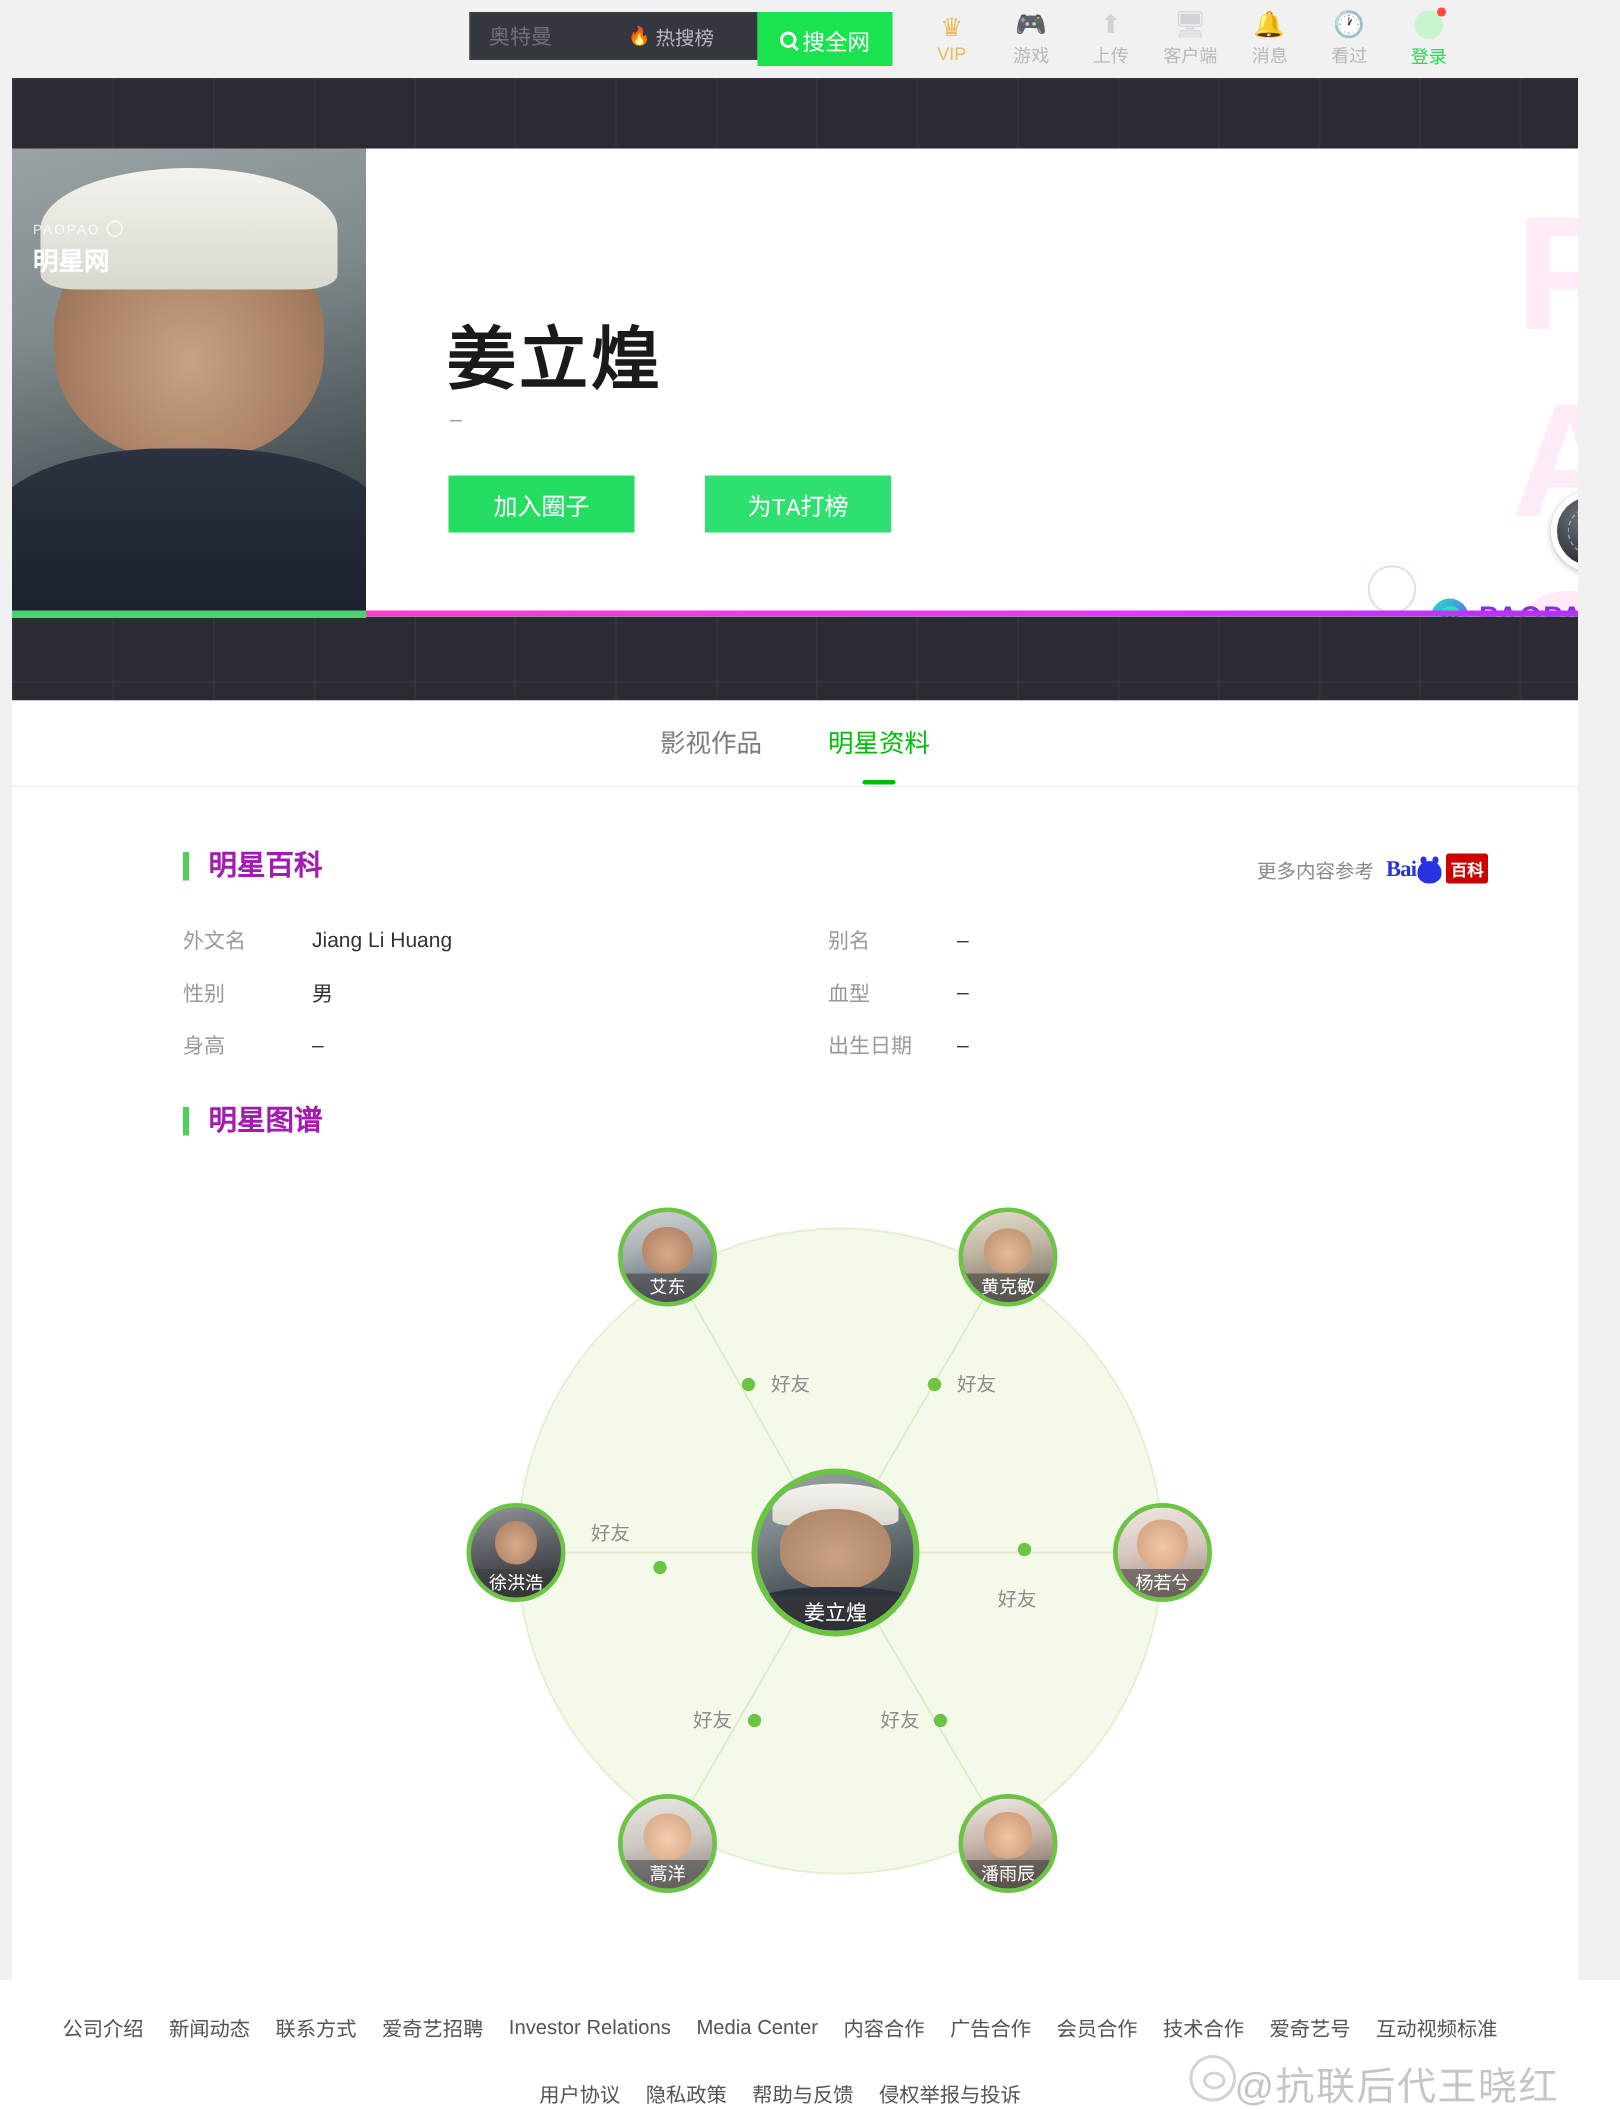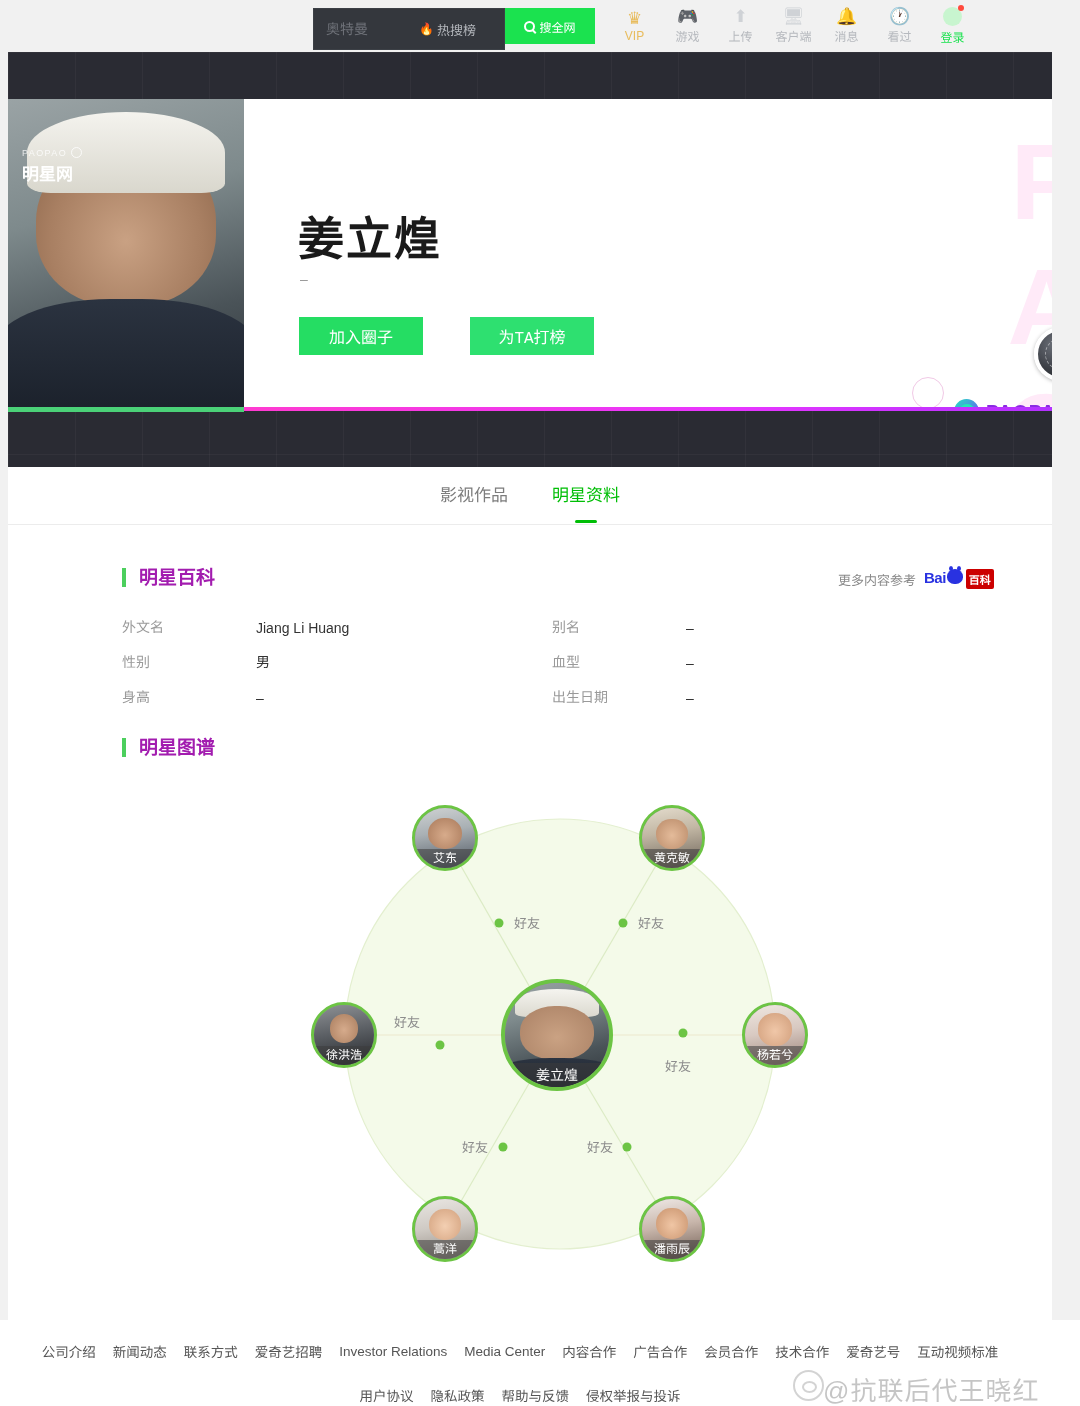--- a/index.html
+++ b/index.html
@@ -27,33 +27,33 @@
   }
   .logo-cn { color: #00be06; font-size: 25px; font-weight: bold; margin-left: 4px; letter-spacing: 1px;}
   .nav-daohang {
     color: #c8c8c8; font-size: 15px; margin-left: 38px; cursor: pointer;
     display: flex; align-items: center; gap: 4px;
   }
   .caret { font-size: 10px; opacity: .85; }
 
   .searchwrap {
     position: absolute; left: 313px; top: 8px;
-    width: 192px; height: 42px; background: #34373d;
+    width: 192px; height: 32px; background: #34373d;
     display: flex; align-items: center; border: 1px solid #3c4046;
   }
   .search-input {
     background: transparent; border: 0; outline: none;
     color: #7d8087; font-size: 14px; padding-left: 12px; width: 105px;
   }
   .search-input::placeholder { color: #6e7178; }
   .hotlist { color: #b4b7bc; font-size: 13px; display: flex; align-items: center; gap: 3px; padding-right: 8px; cursor: pointer;}
   .flame { font-size: 12px; }
   .searchbtn {
     position: absolute; left: 505px; top: 8px; width: 90px; height: 36px;
-    background: #1be24f; color: #fff; font-size: 12px;
+    background: #1be24f; color: #fff; font-size: 15px;
     display: flex; align-items: center; justify-content: center; gap: 4px; cursor: pointer;
   }
   .mag { display:inline-block; width:11px; height:11px; border:2px solid #fff; border-radius:50%; position:relative;}
   .mag::after { content:""; position:absolute; width:2px; height:5px; background:#fff; right:-2px; bottom:-4px; transform:rotate(-45deg);}
 
   .navicons { position: absolute; left: 608px; top: 0; height: 52px; display: flex; align-items: center; gap: 0; }
   .navicon {
     width: 53px; height: 52px; display: flex; flex-direction: column;
     align-items: center; justify-content: center; gap: 2px; cursor: pointer;
   }
@@ -183,33 +183,33 @@
   }
   .sec-title {
     position: absolute; font-size: 19px; color: #a21caf; font-weight: bold;
     padding-left: 13px; border-left: 4px solid #4ccf5d; line-height: 19px;
   }
   #sec-wiki { left: 122px; top: 568px; }
   #sec-graph { left: 122px; top: 738px; }
 
   .baidu-ref { position: absolute; left: 838px; top: 569px; display: flex; align-items: center; gap: 8px; }
   .baidu-ref .lbl { font-size: 13px; color: #8a8a8a; }
-  .bd-logo { display: flex; align-items: flex-start; font-size: 15px; font-weight: bold; }
+  .bd-logo { display: flex; align-items: flex-end; font-size: 15px; font-weight: bold; font-family: Liberation Serif, serif; }
   .bd-logo .bai { color: #2932e1; letter-spacing: -.5px; }
   .bd-paw {
     width: 16px; height: 15px; background: #2932e1; border-radius: 50% 50% 45% 45%;
     position: relative; margin: 0 1px;
   }
   .bd-paw::before{content:"";position:absolute;left:2px;top:-3px;width:4px;height:5px;border-radius:50%;background:#2932e1;}
   .bd-paw::after{content:"";position:absolute;right:2px;top:-3px;width:4px;height:5px;border-radius:50%;background:#2932e1;}
   .bd-cn { background:#c00; color:#fff; font-size:11px; padding:2px 3px; margin-left:2px; border-radius:2px;}
 
   .infogrid { position: absolute; left: 122px; top: 608px; width: 800px; }
   .inforow { display: flex; height: 35px; align-items: center; }
-  .infocell { display: flex; align-items: flex-end; gap: 48px; }
+  .infocell { display: flex; align-items: center; }
   .infocell.c1 { width: 430px; }
   .ikey { width: 86px; font-size: 14px; color: #9a9a9a; }
   .ival { font-size: 14px; color: #333; }
 
   
   .graph { position: absolute; left: 295px; top: 782px; width: 540px; height: 500px; }
   .graph svg { position: absolute; left: 0; top: 0; }
   .gnode {
     position: absolute; width: 66px; height: 66px; border-radius: 50%;
     border: 3px solid #6cc444; overflow: hidden; cursor: pointer;

